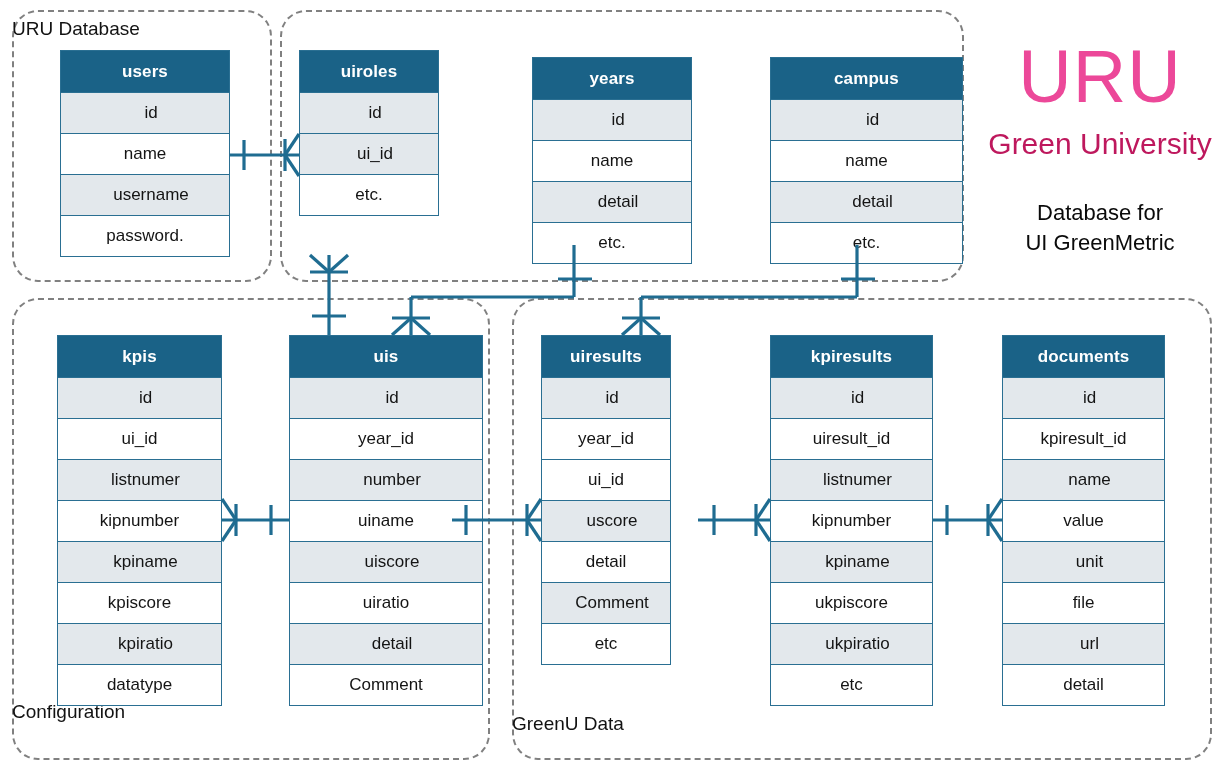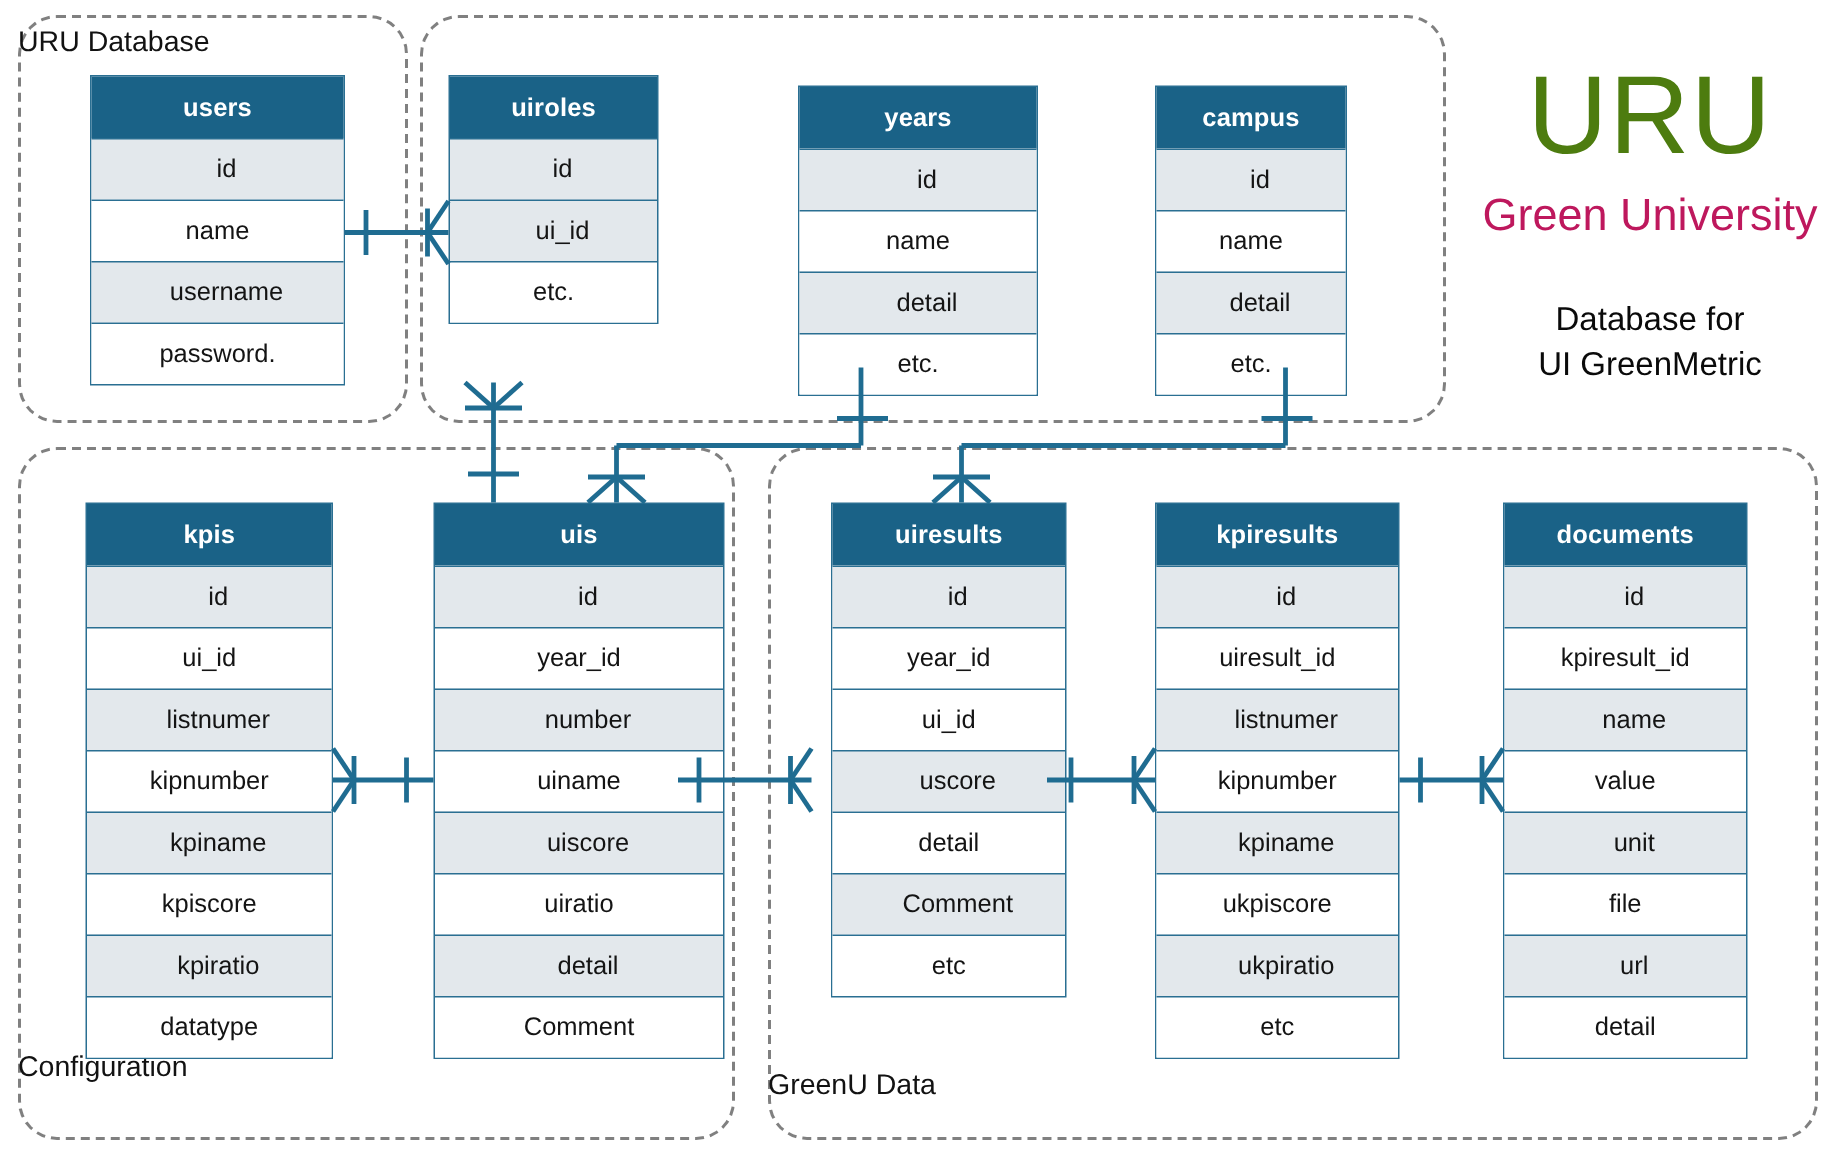--- a/index.html
+++ b/index.html
@@ -18,21 +18,21 @@
   .thead{background:#1a6287;color:#ffffff;font-size:17px;font-weight:bold;
          display:flex;align-items:center;justify-content:center;
          height:41px;box-sizing:border-box;letter-spacing:.1px;}
   .trow{height:41px;box-sizing:border-box;display:flex;align-items:center;
         justify-content:center;font-size:17px;color:#141414;
         border-top:1.5px solid #2a6f92;background:#ffffff;}
   .trow.alt{background:#e3e8ec;padding-left:12px;}
 
   
   #logo{position:absolute;left:982px;top:38px;width:236px;text-align:center;}
-  #logo .uru{font-size:74px;line-height:78px;letter-spacing:1px;color:#4d7c0f;
+  #logo .uru{font-size:74px;line-height:78px;letter-spacing:1px;color:#ec4899;
              font-family:"Liberation Sans","DejaVu Sans",sans-serif;font-weight:400;}
   #logo .sub{font-size:30px;line-height:32px;color:#be185d;margin-top:12px;}
   #logo .tag{font-size:22px;line-height:30px;color:#0a0a0a;margin-top:38px;}
 
   svg#wires{position:absolute;left:0;top:0;width:1224px;height:772px;pointer-events:none;}
   svg#wires line,svg#wires path{stroke:#1f6c91;stroke-width:3.2;fill:none;}
 </style>
 </head>
 <body>
 
@@ -65,21 +65,21 @@
   </div>
 
   <div class="table" style="left:532px;top:57px;width:160px;">
     <div class="thead">years</div>
     <div class="trow alt">id</div>
     <div class="trow">name</div>
     <div class="trow alt">detail</div>
     <div class="trow">etc.</div>
   </div>
 
-  <div class="table" style="left:770px;top:57px;width:128px;">
+  <div class="table" style="left:770px;top:57px;width:193px;">
     <div class="thead">campus</div>
     <div class="trow alt">id</div>
     <div class="trow">name</div>
     <div class="trow alt">detail</div>
     <div class="trow">etc.</div>
   </div>
 
   <div class="table" style="left:57px;top:335px;width:165px;">
     <div class="thead">kpis</div>
     <div class="trow alt">id</div>
@@ -97,21 +97,21 @@
     <div class="trow alt">id</div>
     <div class="trow">year_id</div>
     <div class="trow alt">number</div>
     <div class="trow">uiname</div>
     <div class="trow alt">uiscore</div>
     <div class="trow">uiratio</div>
     <div class="trow alt">detail</div>
     <div class="trow">Comment</div>
   </div>
 
-  <div class="table" style="left:554px;top:335px;width:157px;">
+  <div class="table" style="left:541px;top:335px;width:130px;">
     <div class="thead">uiresults</div>
     <div class="trow alt">id</div>
     <div class="trow">year_id</div>
     <div class="trow">ui_id</div>
     <div class="trow alt">uscore</div>
     <div class="trow">detail</div>
     <div class="trow alt">Comment</div>
     <div class="trow">etc</div>
   </div>
 

